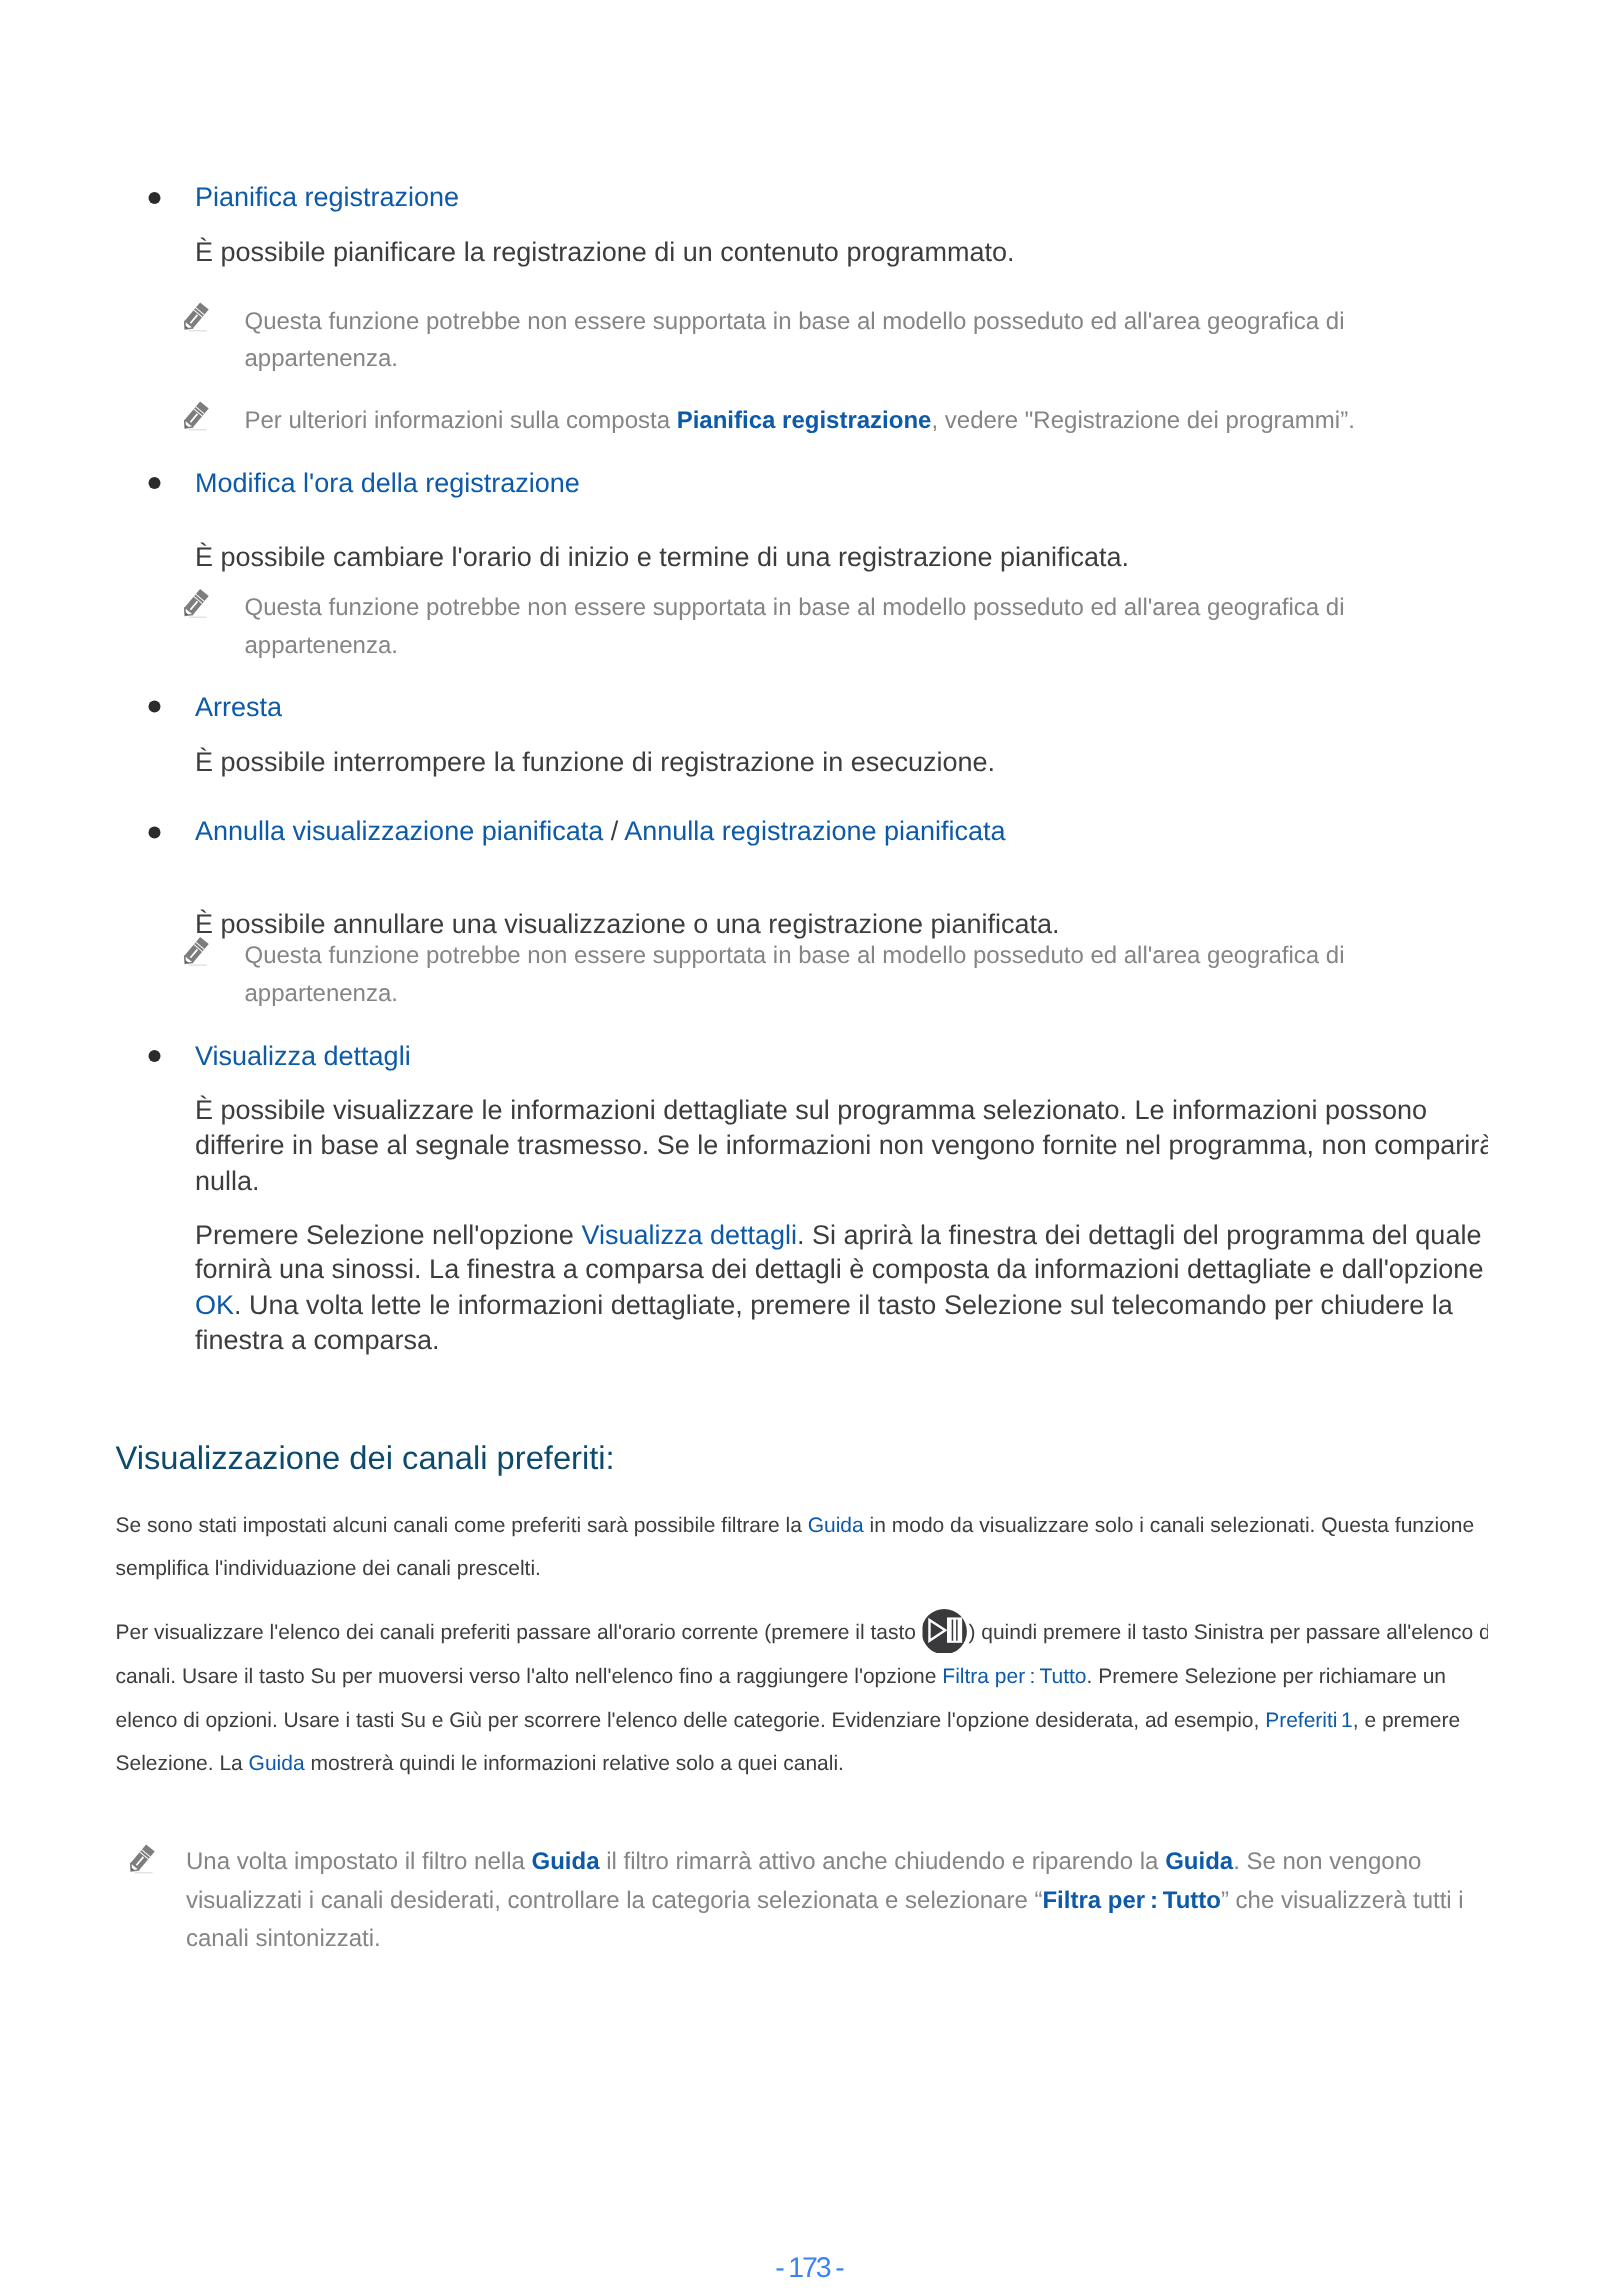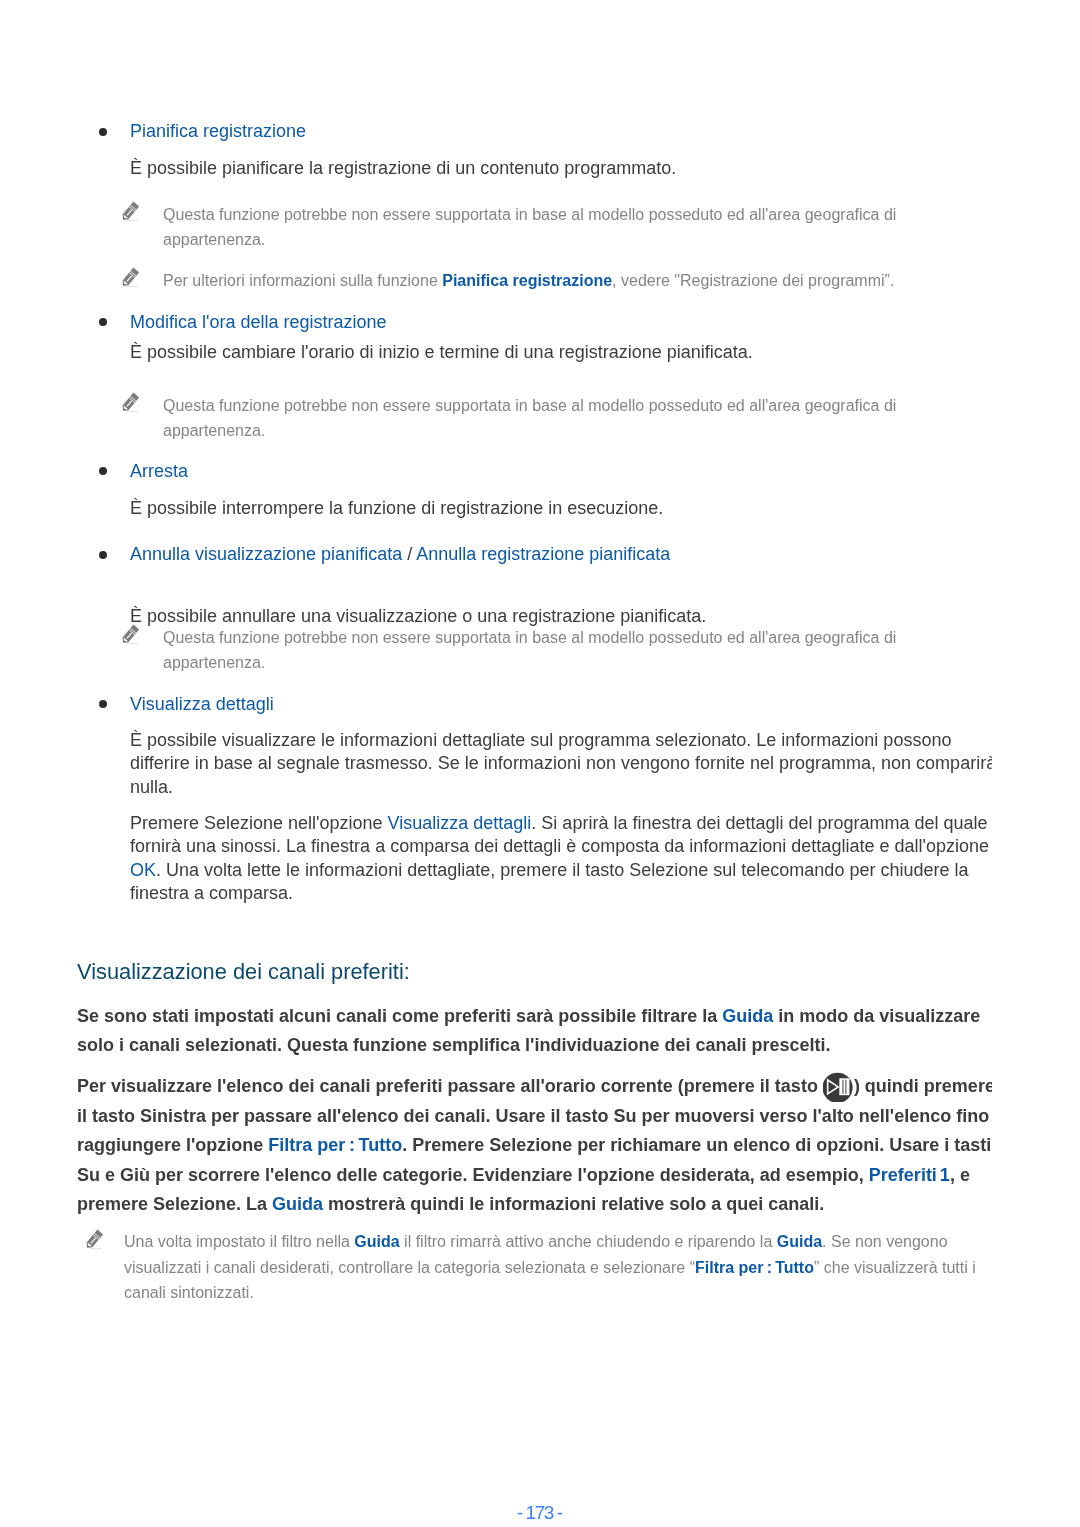--- a/index.html
+++ b/index.html
@@ -28,21 +28,21 @@
     font-size:16px;line-height:25px;color:#858587;
   }
   .pencil{position:absolute;left:-42.5px;width:20px;height:22px;}
 
   .section-heading{
     left:77px;width:932px;
     font-size:21.8px;line-height:29.3px;color:#0c4a6e;font-weight:400;
   }
   .section-para{
     left:77px;width:932px;
-    font-size:18px;line-height:29.3px;color:#3d3d3f;font-weight:bold;
+    font-size:14px;line-height:29.3px;color:#3d3d3f;
   }
   .section-note{
     left:124px;width:858px;
     font-size:16px;line-height:25.5px;color:#858587;
   }
   .section-note .pencil{left:-39px;top:1.4px;}
 
   .lnk{color:#0d5aa8;}
   .bullet-title [data-name="text-run"]{color:#3d3d3f;}
   .lnkb{color:#0d5aa8;font-weight:bold;}
@@ -79,24 +79,24 @@
             <rect x="5.0" y="19.0" width="11.7" height="1.0" fill="#e3e3e4"></rect>
             <g transform="rotate(40 9.0 10.4)">
               <path d="M5.3 0.7 h7.5 v16.1 l-3.75 3.9 l-3.75 -3.9 z" fill="#7d7d7f"></path>
               <rect x="5.3" y="5.0" width="7.5" height="0.66" fill="#ffffff"></rect>
               <rect x="5.3" y="6.95" width="7.5" height="0.66" fill="#ffffff"></rect>
               <rect x="8.7" y="8.2" width="1.15" height="7.3" fill="#ffffff"></rect>
               <path d="M6.15 17.0 h5.8 l-2.9 3.0 z" fill="#ffffff"></path>
               <path d="M5.3 16.8 l3.75 3.9 l3.75 -3.9" fill="none" stroke="#7d7d7f" stroke-width="0.95"></path>
               <path d="M7.7 18.9 h2.7 l-1.35 1.45 z" fill="#555557"></path>
             </g>
-          </svg></span><span class="" data-name="text-run">Per ulteriori informazioni sulla funzione </span><span class="lnkb" data-name="menu-reference">Pianifica registrazione</span><span class="" data-name="text-run">, vedere "</span><span class="udl" data-name="cross-reference">Registrazione dei programmi</span><span class="" data-name="text-run">”.</span></div>
+          </svg></span><span class="" data-name="text-run">Per ulteriori informazioni sulla composta </span><span class="lnkb" data-name="menu-reference">Pianifica registrazione</span><span class="" data-name="text-run">, vedere "</span><span class="udl" data-name="cross-reference">Registrazione dei programmi</span><span class="" data-name="text-run">”.</span></div>
       <div class="blk bullet-title" data-name="feature-title" style="top:266.7px"><span class="lnk" data-name="menu-reference">Modifica l'ora della registrazione</span></div>
       <span class="bullet-dot" data-name="bullet-dot" style="top:274.3px"></span>
-      <div class="blk bullet-body" data-name="feature-description" style="top:297px"><span class="" data-name="text-run">È possibile cambiare l'orario di inizio e termine di una registrazione pianificata.</span></div>
+      <div class="blk bullet-body" data-name="feature-description" style="top:316px"><span class="" data-name="text-run">È possibile cambiare l'orario di inizio e termine di una registrazione pianificata.</span></div>
       <div class="blk note" data-name="note-item" style="top:348.55px"><span class="pencil" data-name="pencil-icon" style="top:-1px"><svg viewBox="0 0 20 22" width="20" height="22" data-name="pencil-icon-glyph">
             <rect x="5.0" y="19.0" width="11.7" height="1.0" fill="#e3e3e4"></rect>
             <g transform="rotate(40 9.0 10.4)">
               <path d="M5.3 0.7 h7.5 v16.1 l-3.75 3.9 l-3.75 -3.9 z" fill="#7d7d7f"></path>
               <rect x="5.3" y="5.0" width="7.5" height="0.66" fill="#ffffff"></rect>
               <rect x="5.3" y="6.95" width="7.5" height="0.66" fill="#ffffff"></rect>
               <rect x="8.7" y="8.2" width="1.15" height="7.3" fill="#ffffff"></rect>
               <path d="M6.15 17.0 h5.8 l-2.9 3.0 z" fill="#ffffff"></path>
               <path d="M5.3 16.8 l3.75 3.9 l3.75 -3.9" fill="none" stroke="#7d7d7f" stroke-width="0.95"></path>
               <path d="M7.7 18.9 h2.7 l-1.35 1.45 z" fill="#555557"></path>

